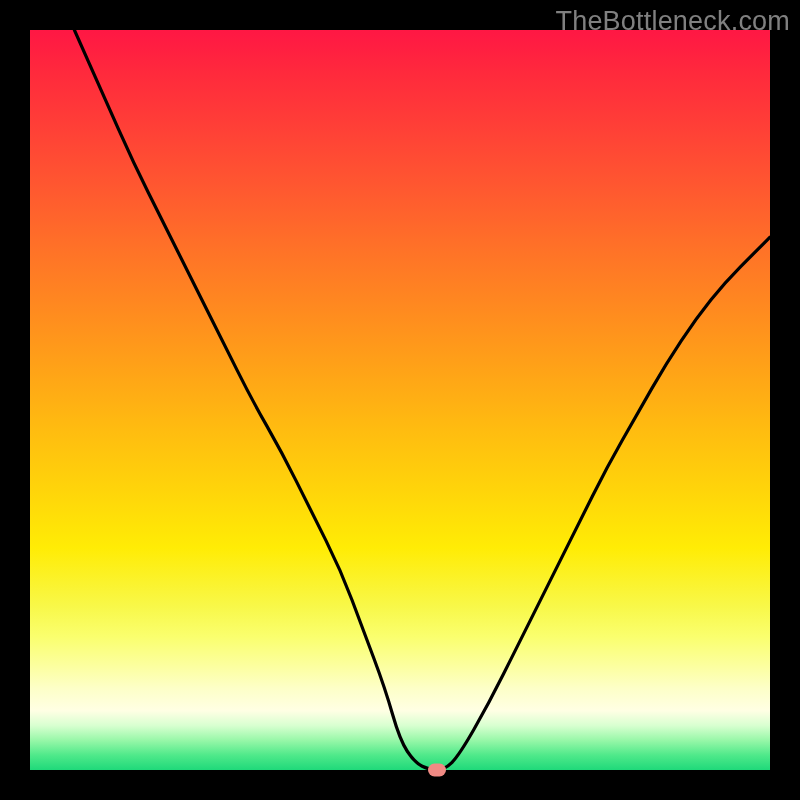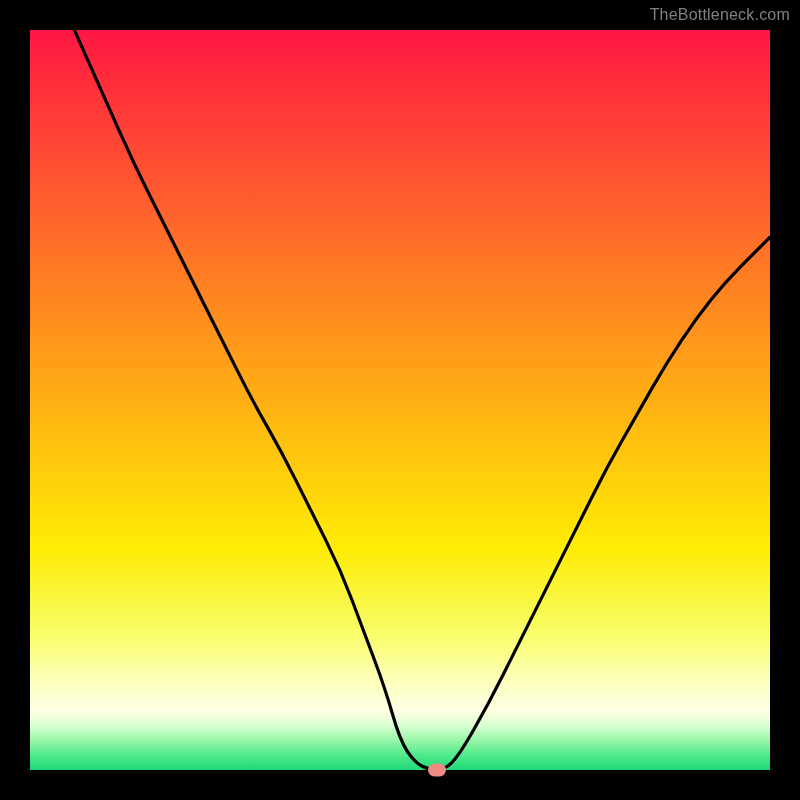--- a/index.html
+++ b/index.html
@@ -44,21 +44,21 @@
       #97f7a8 96%,
       #4fe98a 98%,
       #1fd97a 100%
     );
   }
   .watermark {
     position: absolute;
     top: 6px;
     right: 10px;
     color: #808080;
-    font-size: 16px;
+    font-size: 27px;
     font-weight: 500;
     letter-spacing: 0.2px;
     z-index: 5;
     user-select: none;
   }
   svg.curve {
     position: absolute;
     left: 0;
     top: 0;
     width: 740px;

